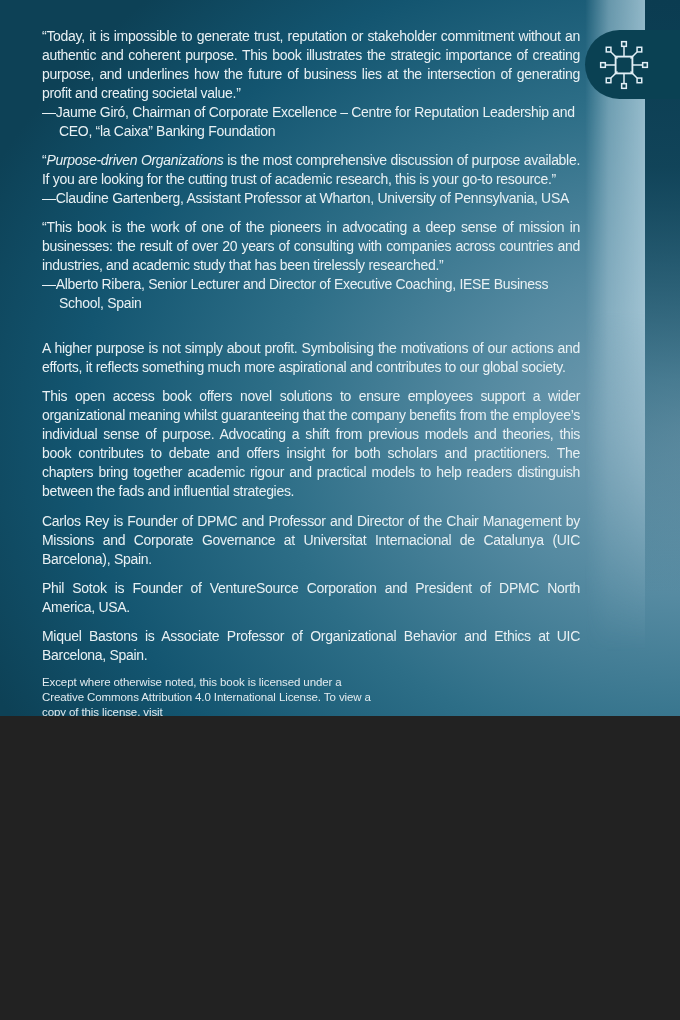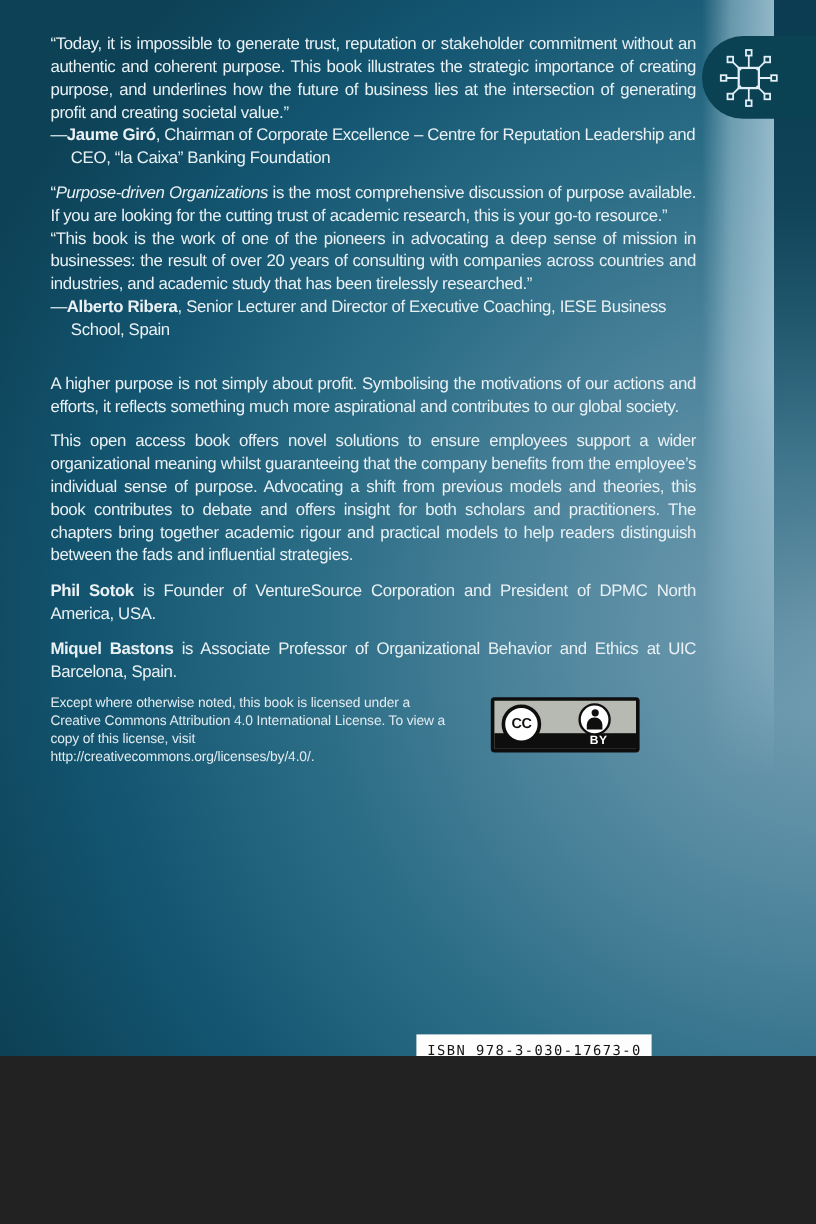--- a/index.html
+++ b/index.html
@@ -1,18 +1,18 @@
 <!DOCTYPE html>
 <html><head>
 <meta charset="utf-8">
 <style>
   html,body{margin:0;padding:0;background:#222;}
   .cover{
     position:relative;
-    width:680px;height:880px;
+    width:680px;height:716px;
     overflow:hidden;
     font-family:"Liberation Sans",sans-serif;
     background:
       radial-gradient(115% 85% at 103% 60%,
         #7aa2b6 0%, #558aa1 28%, #2d6e87 55%, #135570 80%, #0d4156 100%);
     color:#e9f1f4;
   }
   
   .strip-dark{
     position:absolute;right:0;top:0;width:35px;height:760px;
@@ -37,21 +37,21 @@
   .content{
     position:absolute;left:42px;top:27px;width:538px;
     font-size:14px;line-height:19px;letter-spacing:-0.3px;
   }
   .quote,.para,.bio{margin:0;text-align:justify;}
   .attribution{margin:0 0 10px 0;padding-left:17px;text-indent:-17px;text-align:left;}
   .para{margin-bottom:10px;}
   .bio{margin-bottom:10px;}
   .gap-lg{height:16px;}
   .gap-sm{height:1px;}
-  b{font-weight:bold;}
+  b{font-weight:normal;}
   .quote i{font-style:italic;}
 
   
   .license-row{display:flex;align-items:flex-start;margin-top:4px;}
   .license-text{
     width:330px;font-size:11.5px;line-height:15px;letter-spacing:-0.1px;
     color:#e2ebef;text-align:left;
   }
   .cc-badge{
     position:relative;box-sizing:border-box;
@@ -138,47 +138,38 @@
       </g>
     </svg>
   </div>
 
   <div class="content">
 
     <p class="quote"><span>“</span><i></i><span>Today, it is impossible to generate trust, reputation or stakeholder commitment without an authentic and coherent purpose. This book illustrates the strategic importance of creating purpose, and underlines how the future of business lies at the intersection of generating profit and creating societal value.”</span></p>
     <p class="attribution"><span>—</span><b>Jaume Giró</b><span>, Chairman of Corporate Excellence – Centre for Reputation Leadership and CEO, “la Caixa” Banking Foundation</span></p>
 
     <p class="quote"><span>“</span><i>Purpose-driven Organizations</i><span> is the most comprehensive discussion of purpose available. If you are looking for the cutting trust of academic research, this is your go-to resource.”</span></p>
+    <p class="attribution"><span>—</span><b>Claudine Gartenberg</b><span>, Assistant Professor at Wharton, University of Pennsylvania, USA</span></p>
 
     <p class="quote"><span>“</span><i></i><span>This book is the work of one of the pioneers in advocating a deep sense of mission in businesses: the result of over 20 years of consulting with companies across countries and industries, and academic study that has been tirelessly researched.”</span></p>
     <p class="attribution"><span>—</span><b>Alberto Ribera</b><span>, Senior Lecturer and Director of Executive Coaching, IESE Business School, Spain</span></p>
 
     <div class="gap-lg"></div>
 
     <p class="para">A higher purpose is not simply about profit. Symbolising the motivations of our actions and efforts, it reflects something much more aspirational and contributes to our global society.</p>
     <p class="para">This open access book offers novel solutions to ensure employees support a wider organizational meaning whilst guaranteeing that the company benefits from the employee’s individual sense of purpose. Advocating a shift from previous models and theories, this book contributes to debate and offers insight for both scholars and practitioners. The chapters bring together academic rigour and practical models to help readers distinguish between the fads and influential strategies.</p>
 
     <div class="gap-sm"></div>
 
+    <p class="bio"><b>Carlos Rey</b><span> is Founder of DPMC and Professor and Director of the Chair Management by Missions and Corporate Governance at Universitat Internacional de Catalunya (UIC Barcelona), Spain.</span></p>
     <p class="bio"><b>Phil Sotok</b><span> is Founder of VentureSource Corporation and President of DPMC North America, USA.</span></p>
     <p class="bio"><b>Miquel Bastons</b><span> is Associate Professor of Organizational Behavior and Ethics at UIC Barcelona, Spain.</span></p>
 
     <div class="license-row">
       <div class="license-text">Except where otherwise noted, this book is licensed under a Creative Commons Attribution 4.0 International License. To view a copy of this license, visit http://creativecommons.org/licenses/by/4.0/.</div>
-      <div class="cc-badge">
-        <div class="cc-bottom-bar"></div>
-        <div class="cc-circle">
-            <span>CC</span>
-          </div>
-        <div class="person-circle">
-          <span class="p-head"></span>
-            <span class="p-body"></span>
-        </div>
-        <div class="by-label">BY</div>
-      </div>
     </div>
 
   </div>
 
   <div class="barcode-block">
     <div class="barcode-white">
       <div class="isbn-label">ISBN 978-3-030-17673-0</div>
       <svg class="bars" viewBox="0 0 166 52" preserveAspectRatio="none">
         <g fill="#1b1b1b">
           <rect x="2" y="0" width="2" height="52"></rect>

